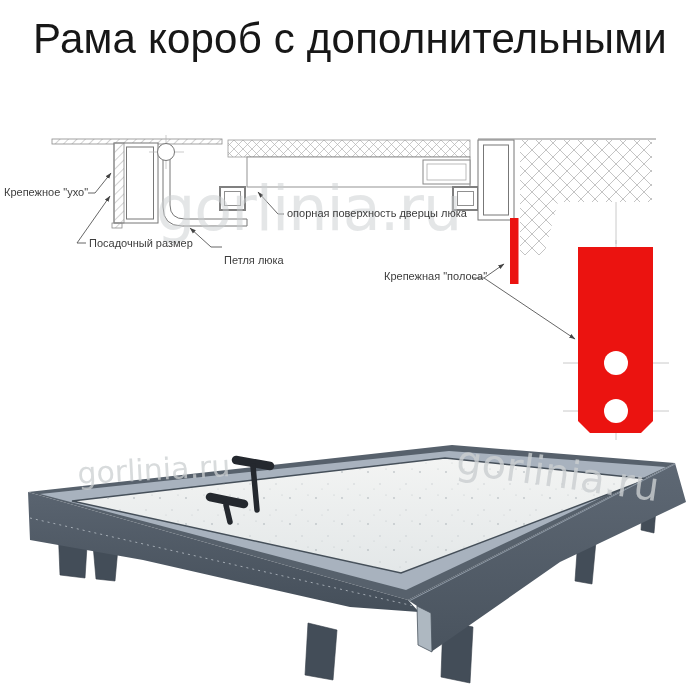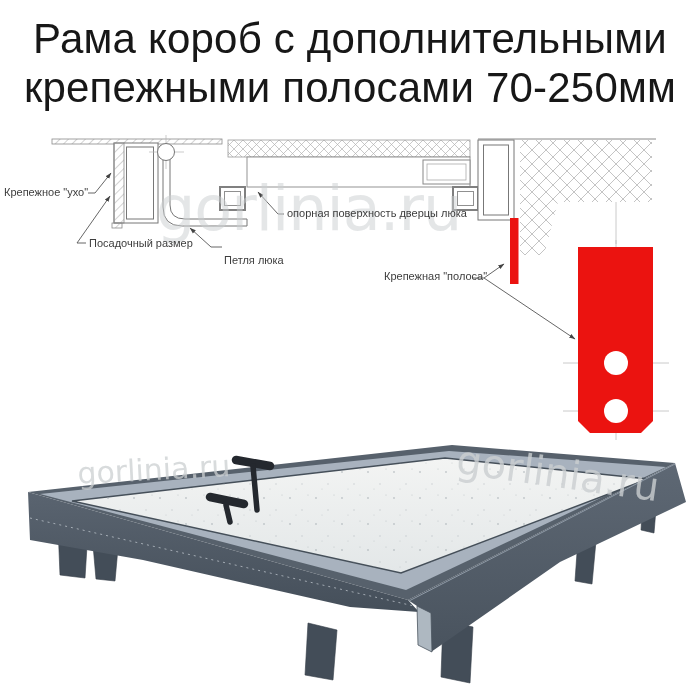--- a/index.html
+++ b/index.html
@@ -13,21 +13,20 @@
   .photo{position:absolute;top:440px;left:0;width:700px;height:260px;}
   .photo svg{position:absolute;top:0;left:0;}
 </style>
 </head>
 <body>
 
 <div class="page">
 
   <div class="title">
     <div>Рама короб с дополнительными</div>
-    <div>крепежными полосами 70-250мм</div>
   </div>
 
   <div class="diagram">
     <svg width="700" height="318" viewBox="0 0 700 318">
       <defs>
         <pattern id="pd" width="6" height="6" patternUnits="userSpaceOnUse" patternTransform="rotate(45)">
           <line x1="0" y1="0" x2="0" y2="6" stroke="#a5a5a5" stroke-width="1"></line>
         </pattern>
         <pattern id="px" width="9" height="9" patternUnits="userSpaceOnUse">
           <path d="M0 0 L9 9 M9 0 L0 9" stroke="#b2b2b2" stroke-width="0.7" fill="none"></path>

